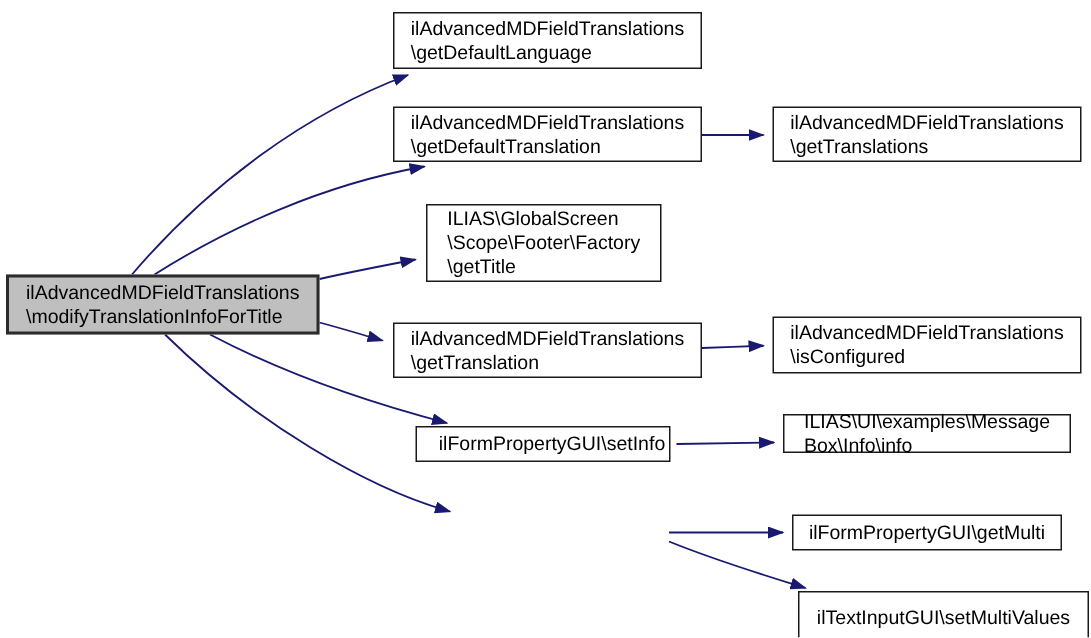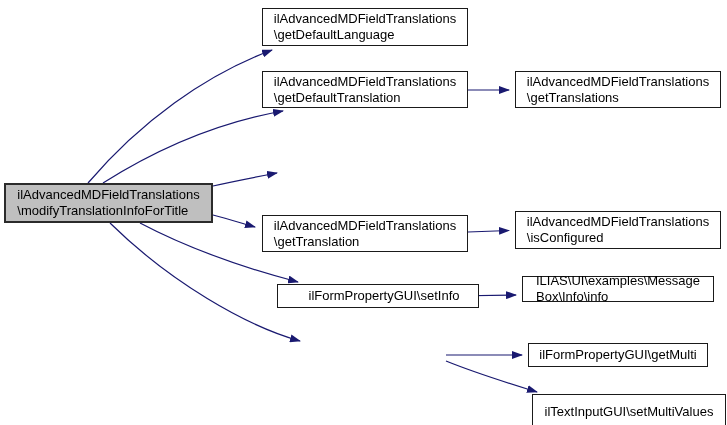--- a/index.html
+++ b/index.html
@@ -71,25 +71,28 @@
 
   <div class="node highlight" style="left:4px;   top:183px; width:209px; height:40px;">ilAdvancedMDFieldTranslations
 \modifyTranslationInfoForTitle</div>
 
   <div class="node" style="left:262px; top:8px;   width:206px; height:38px;">ilAdvancedMDFieldTranslations
 \getDefaultLanguage</div>
 
   <div class="node" style="left:262px; top:71px;  width:206px; height:37px;">ilAdvancedMDFieldTranslations
 \getDefaultTranslation</div>
 
+  <div class="node" style="left:284px; top:136px; width:157px; height:52px;">ILIAS\GlobalScreen
+\Scope\Footer\Factory
+\getTitle</div>
 
   <div class="node" style="left:262px; top:215px; width:206px; height:37px;">ilAdvancedMDFieldTranslations
 \getTranslation</div>
 
-  <div class="node" style="left:277px; top:284px; width:202px; height:24px;padding-left:12px;">ilFormPropertyGUI\setInfo</div>
+  <div class="node" style="left:277px; top:284px; width:170px; height:24px;padding-left:12px;">ilFormPropertyGUI\setInfo</div>
 
 
   <div class="node" style="left:515px; top:71px;  width:206px; height:37px;">ilAdvancedMDFieldTranslations
 \getTranslations</div>
 
   <div class="node" style="left:515px; top:211px; width:206px; height:38px;">ilAdvancedMDFieldTranslations
 \isConfigured</div>
 
   <div class="node" style="left:522px; top:276px; width:192px; height:26px;">ILIAS\UI\examples\Message
 Box\Info\info</div>

